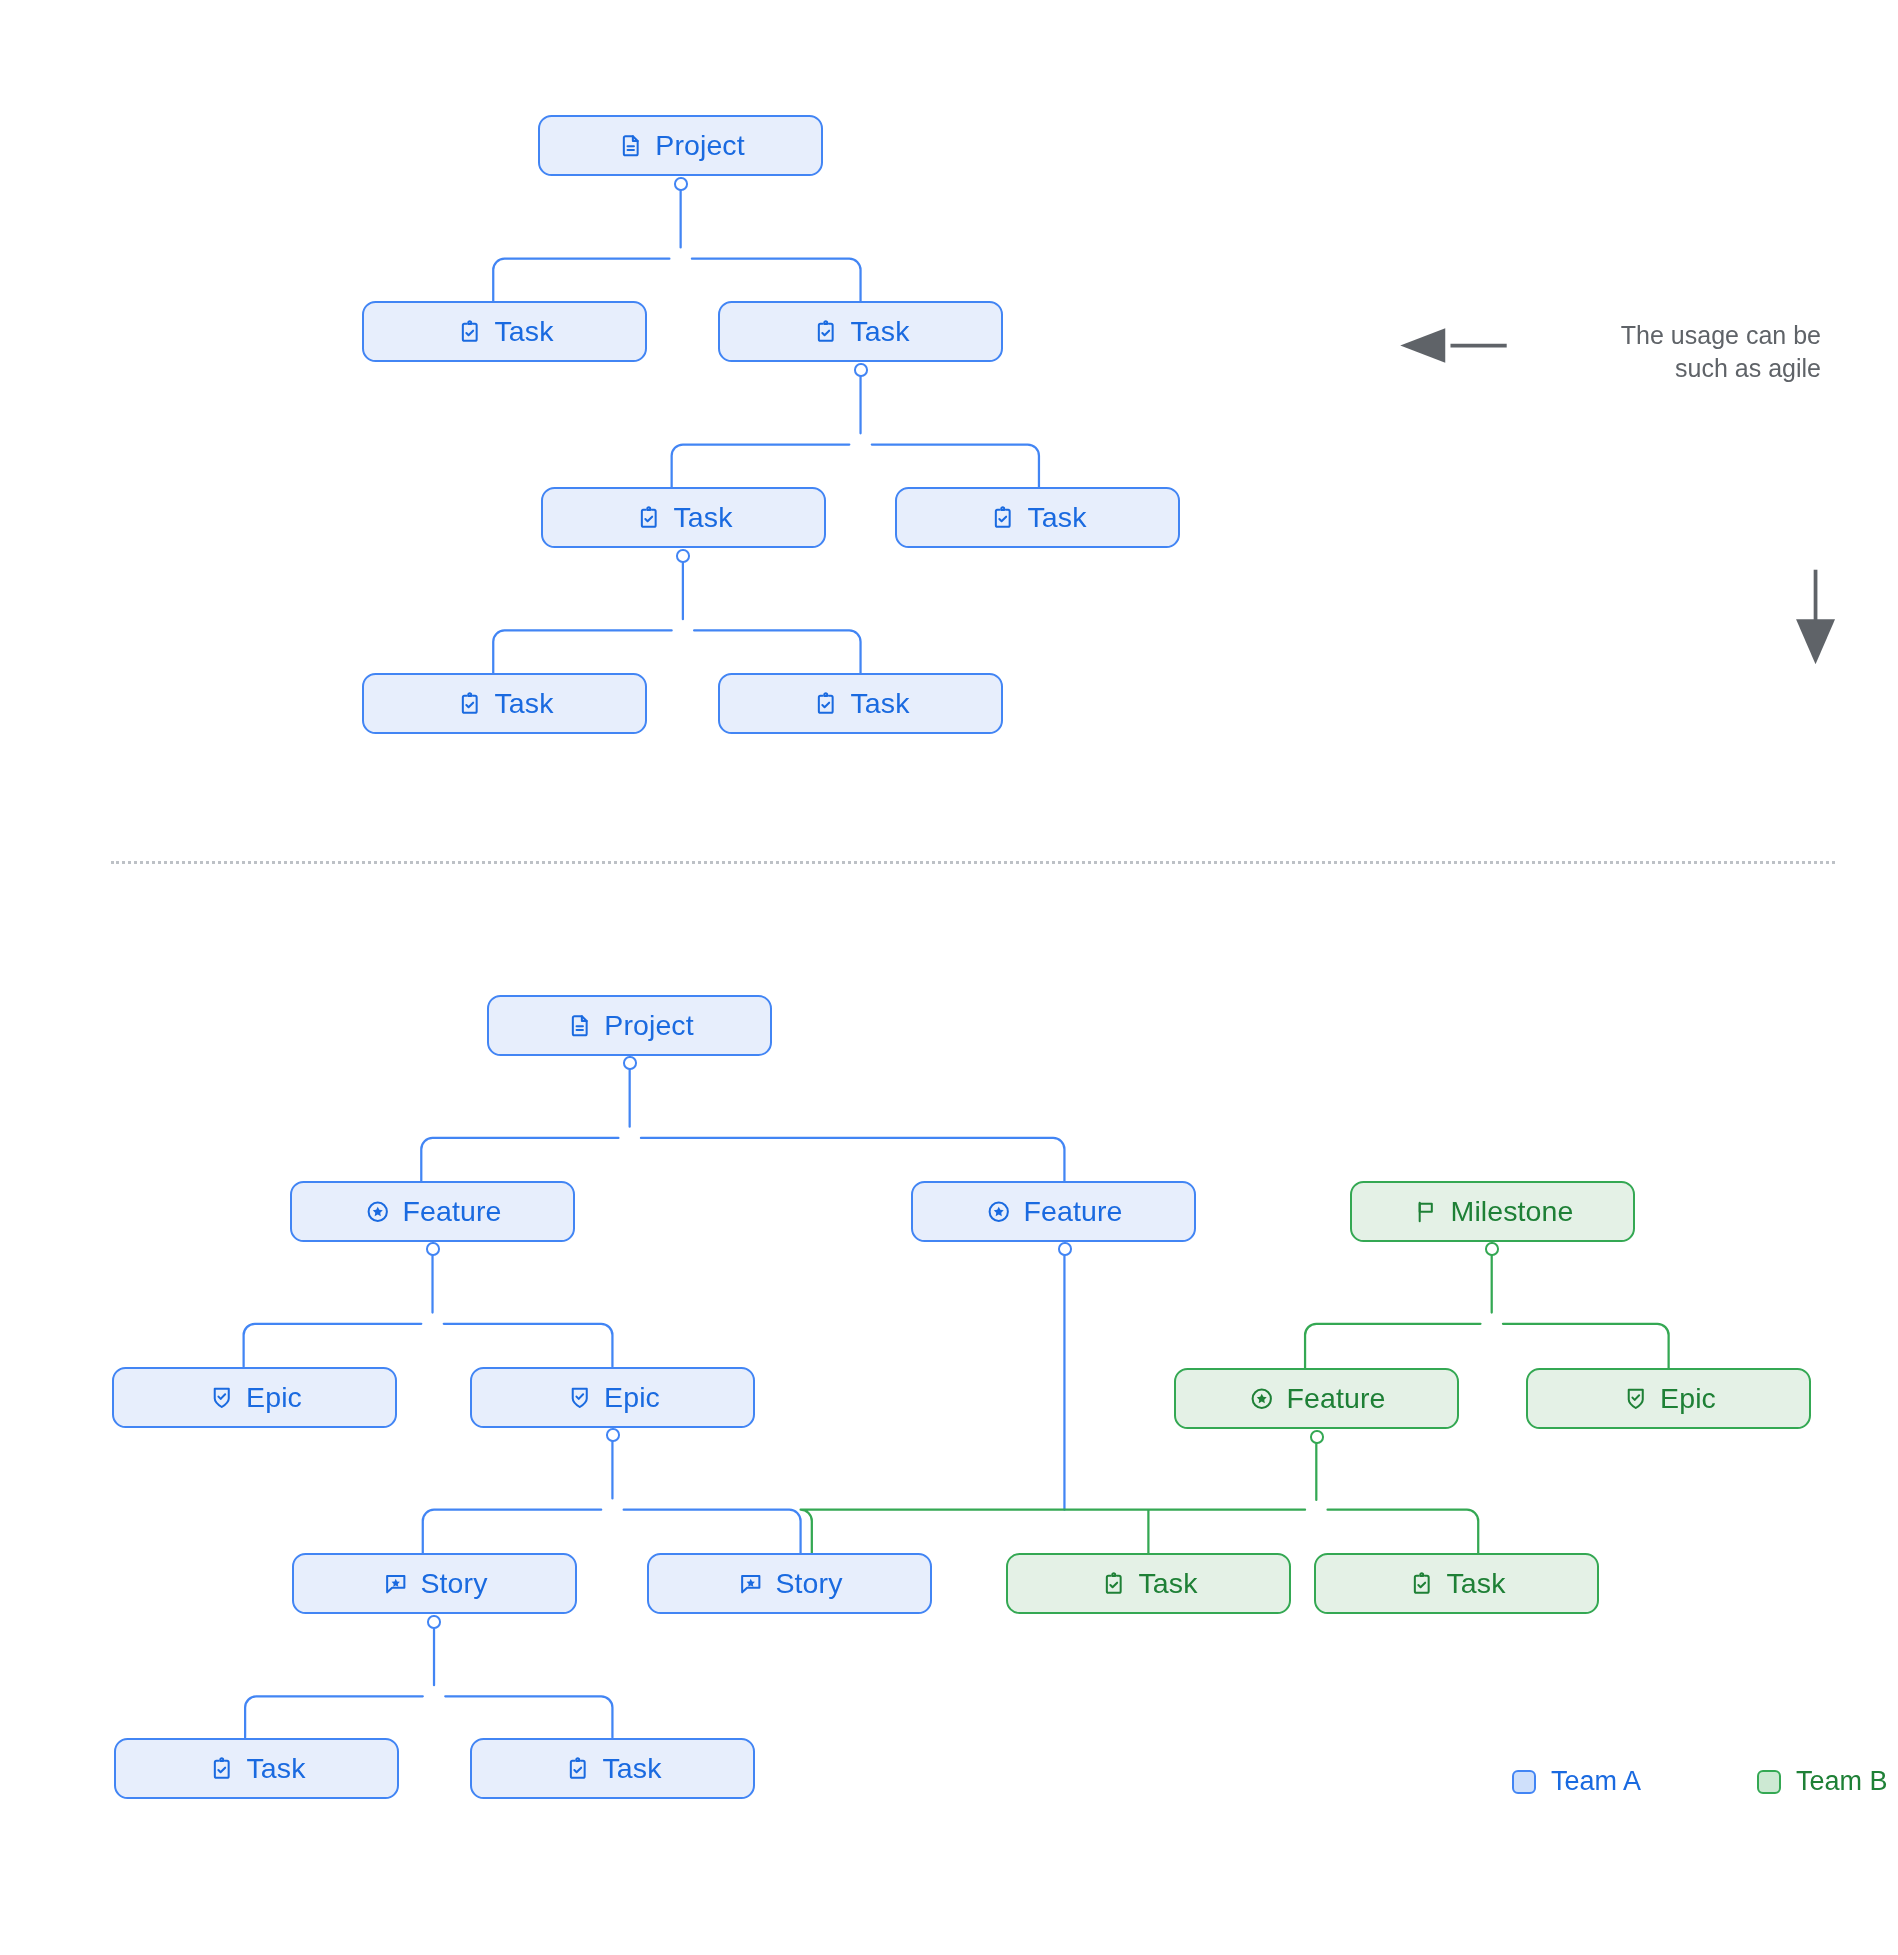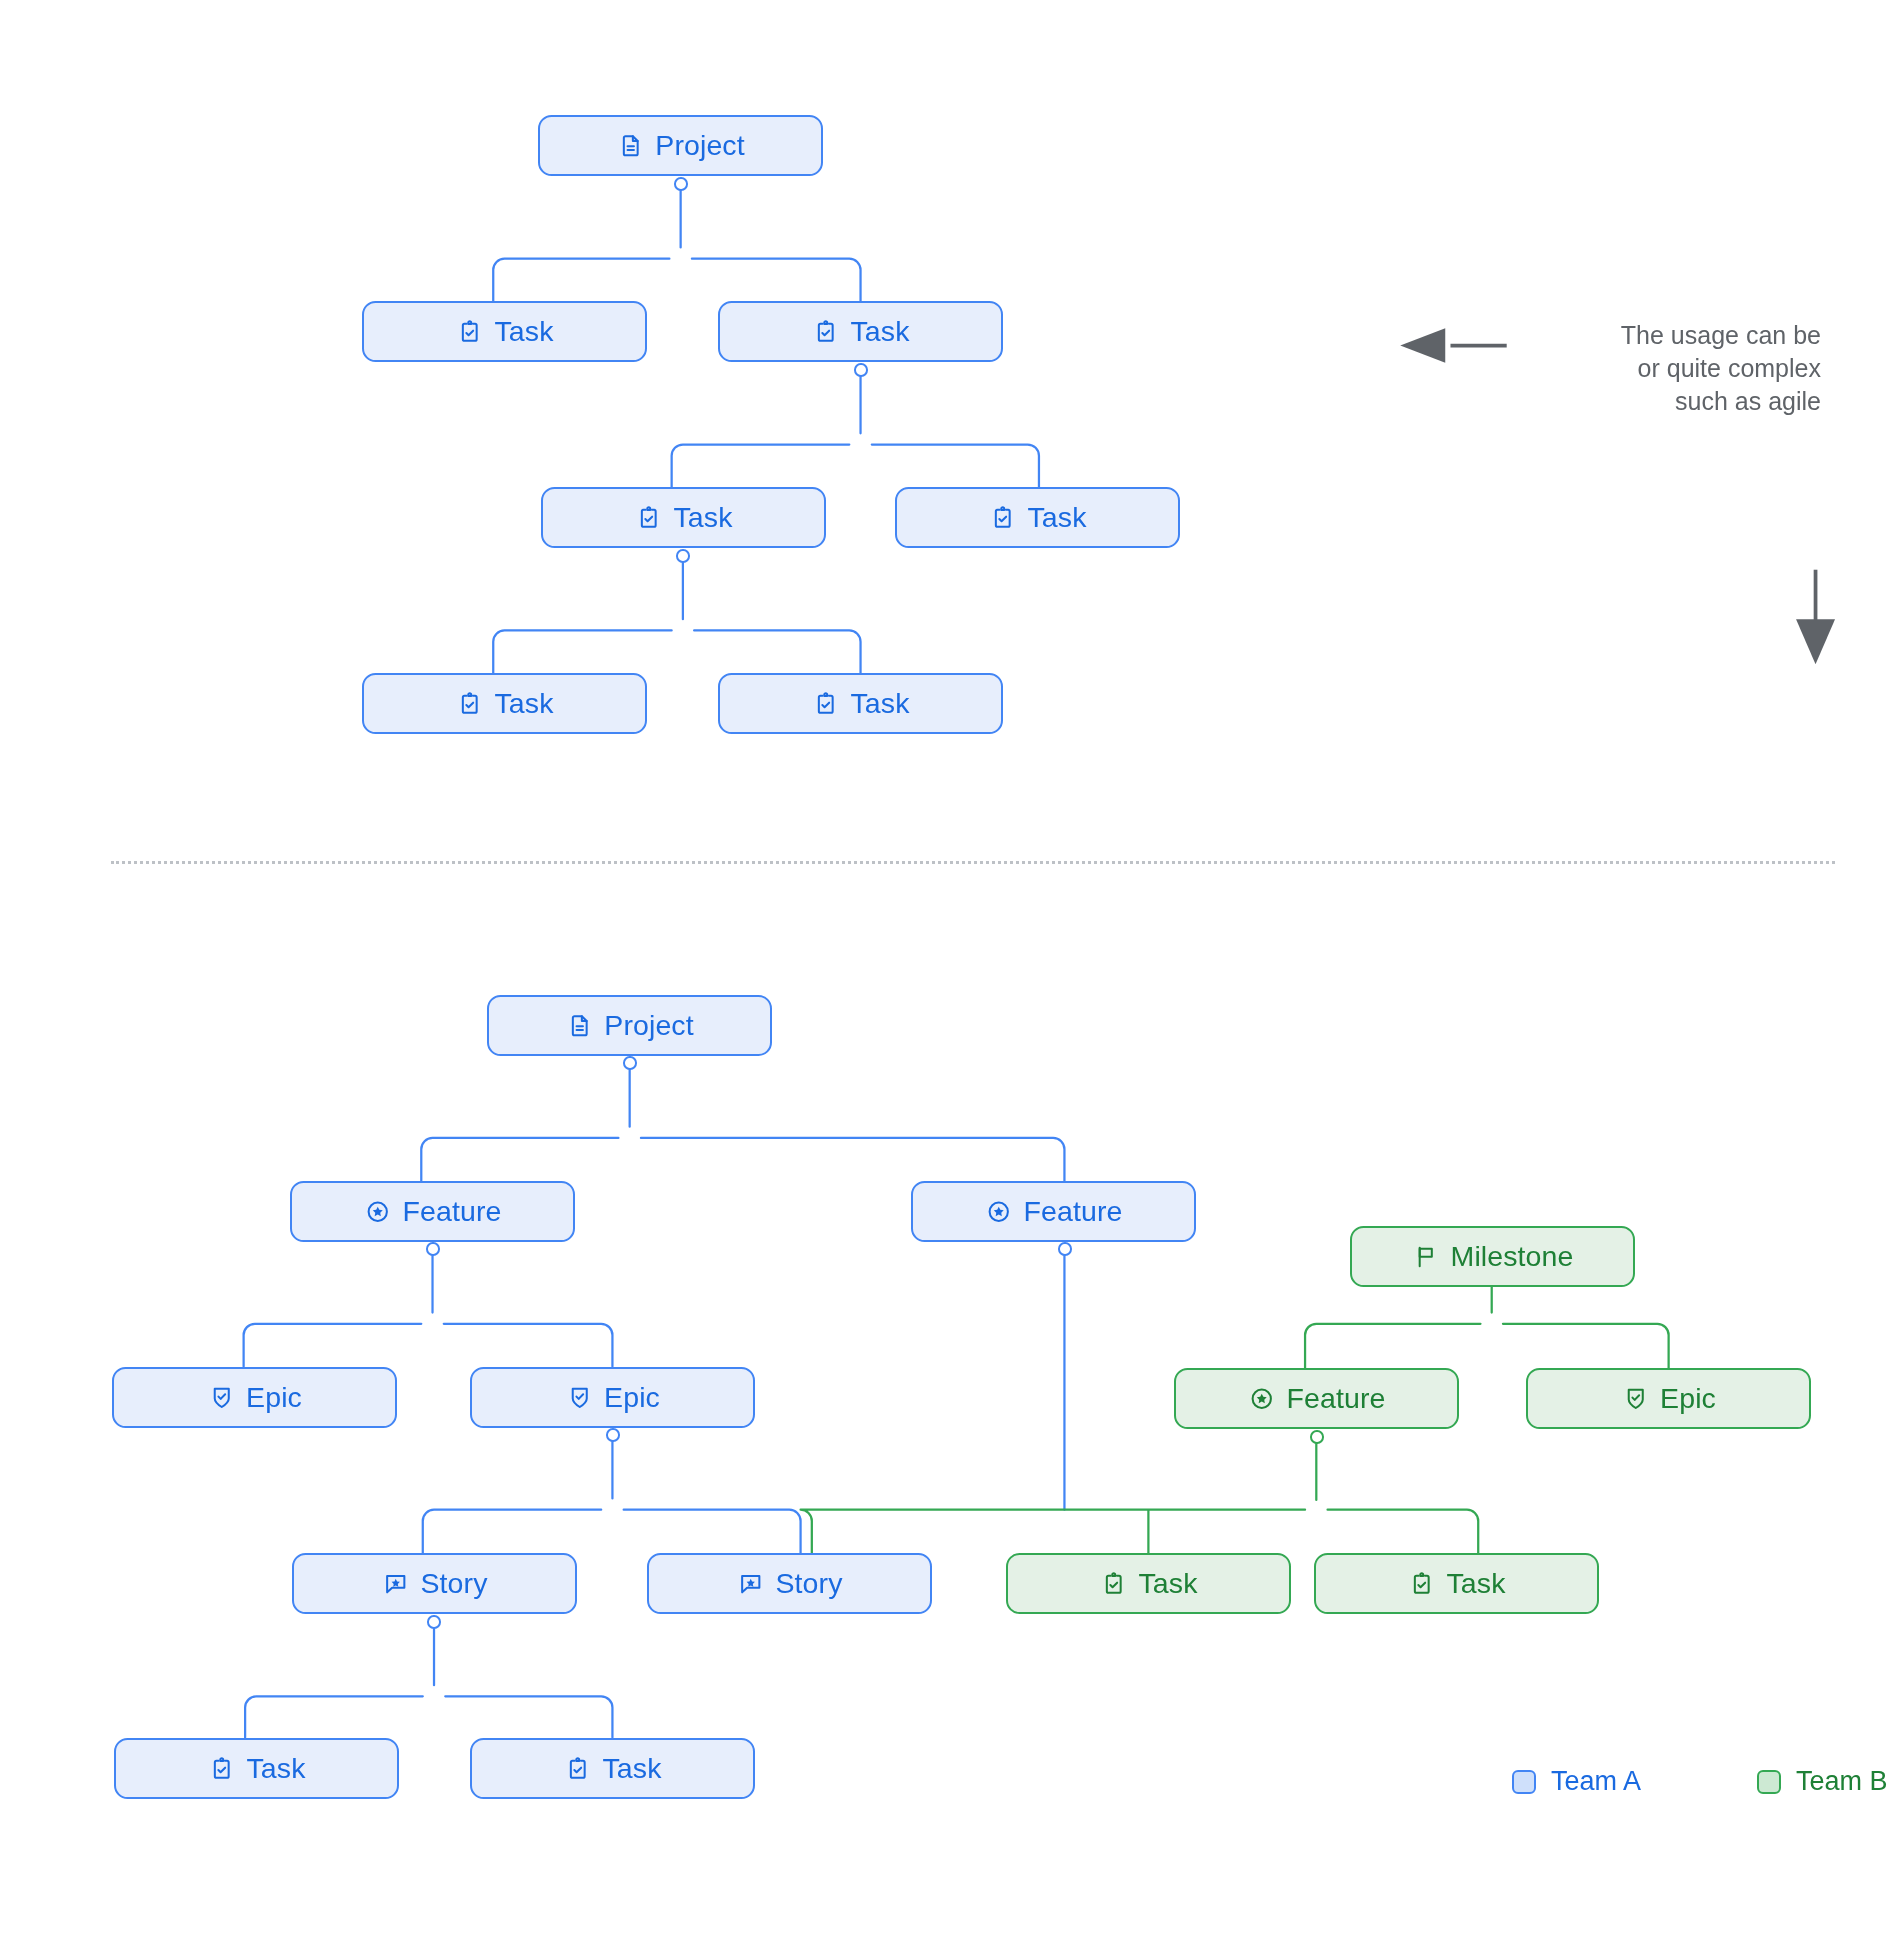--- a/index.html
+++ b/index.html
@@ -291,21 +291,21 @@
       </div>
       <div class="node team-a" style="left: 911px; top: 1181px; width: 285px; height: 61px;">
         <span class="node-icon">
           <svg viewBox="0 0 24 24" width="25.5" height="25.5" fill="none" stroke="currentColor" stroke-width="1.9">
             <circle cx="12" cy="12" r="8.6"></circle>
             <path d="M12 7.2l1.45 2.94 3.25.47-2.35 2.29.55 3.23L12 14.6l-2.9 1.53.55-3.23-2.35-2.29 3.25-.47z" fill="currentColor" stroke="none"></path>
           </svg>
         </span>
         <span class="node-label">Feature</span>
       </div>
-      <div class="node team-b" style="left: 1350px; top: 1226px; width: 285px; height: 61px;">
+      <div class="node team-b" style="left: 1350px; top: 1181px; width: 285px; height: 61px;">
         <span class="node-icon">
           <svg viewBox="0 0 24 24" width="25.5" height="25.5" fill="none" stroke="currentColor" stroke-width="1.9" stroke-linecap="round" stroke-linejoin="round">
             <path d="M6.3 21V3.6"></path>
             <path d="M6.3 4.4h11.4v7.6H6.3z"></path>
           </svg>
         </span>
         <span class="node-label">Milestone</span>
       </div>
       <div class="node team-a" style="left: 112px; top: 1367px; width: 285px; height: 61px;">
         <span class="node-icon">
@@ -408,21 +408,20 @@
       <path d="M1935,461 L2010,461"></path>
       <path d="M1868,461 L1928,438 L1928,484 Z" stroke="none"></path>
       <path d="M2422,760 L2422,850"></path>
       <path d="M2422,886 L2396,826 L2448,826 Z" stroke="none"></path>
     </g>
   </svg>
 
   <div class="annotation" style="left:1469px;top:319px;width:352px;">
     <span class="ann-line">The usage can be</span>
     <span class="ann-gap"></span>
-    <span class="ann-line">or quite complex</span>
     <span class="ann-line">such as agile</span>
   </div>
 
   <div class="divider" style="left:111px;top:861px;width:1724px;"></div>
 
   <div class="legend" style="left:1468px;top:1766px;">
     <div class="legend-item team-a">
       <span class="legend-swatch"></span>
       <span>Team A</span>
     </div>

